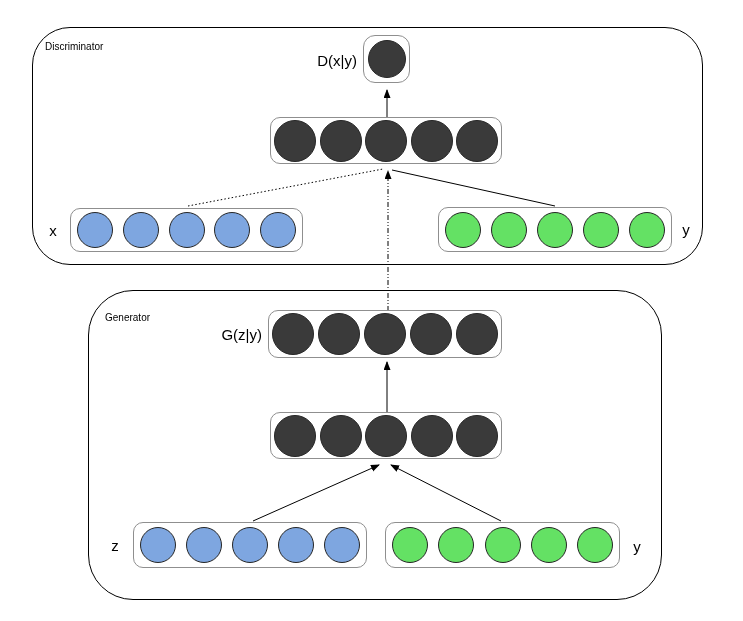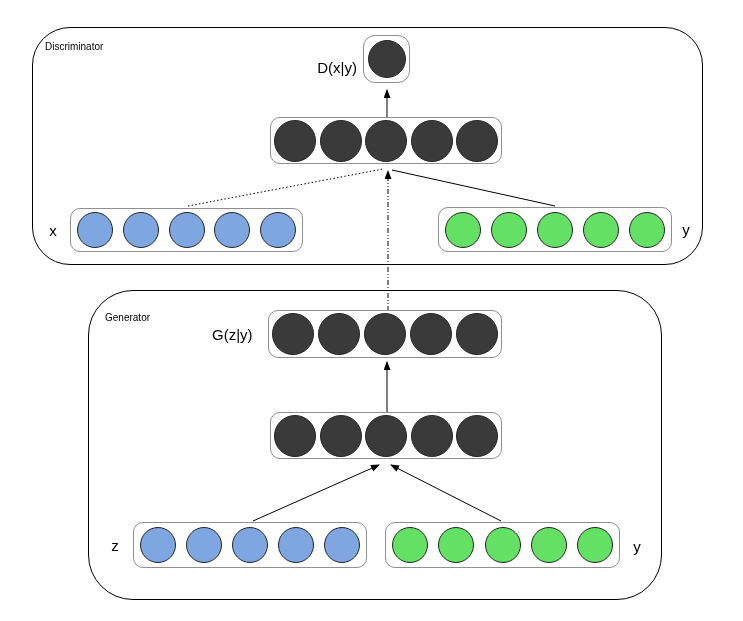--- a/index.html
+++ b/index.html
@@ -29,22 +29,22 @@
   .y-layer-gen{left:385px;top:522px;width:235px;height:46px;}
 
   .d-node{position:absolute;left:363px;top:35px;width:47px;height:48px;background:#fff;
           border:1px solid #8f8f8f;border-radius:12px;display:flex;align-items:center;
           justify-content:center;box-sizing:border-box;}
   .d-node .circle{width:38px;height:38px;}
 
   .lbl{position:absolute;font-size:10px;line-height:1.15;white-space:nowrap;}
   .lbl-disc-title{left:45px;top:41px;}
   .lbl-gen-title{left:105px;top:312px;}
-  .lbl-dout{left:300px;top:52px;width:57px;text-align:right;font-size:15px;margin-top:7px;}
-  .lbl-gout{left:212px;top:326px;width:50px;text-align:left;font-size:15px;}
+  .lbl-dout{left:300px;top:52px;width:57px;text-align:right;font-size:15px;}
+  .lbl-gout{left:212px;top:326px;width:50px;text-align:right;font-size:15px;}
   .lbl-x{left:46px;top:222px;width:14px;text-align:center;font-size:15px;}
   .lbl-y-top{left:679px;top:221px;width:14px;text-align:center;font-size:15px;}
   .lbl-z{left:108px;top:537px;width:14px;text-align:center;font-size:15px;}
   .lbl-y-bot{left:630px;top:538px;width:14px;text-align:center;font-size:15px;}
 </style>
 </head>
 <body>
 
 <div class="canvas">
 

